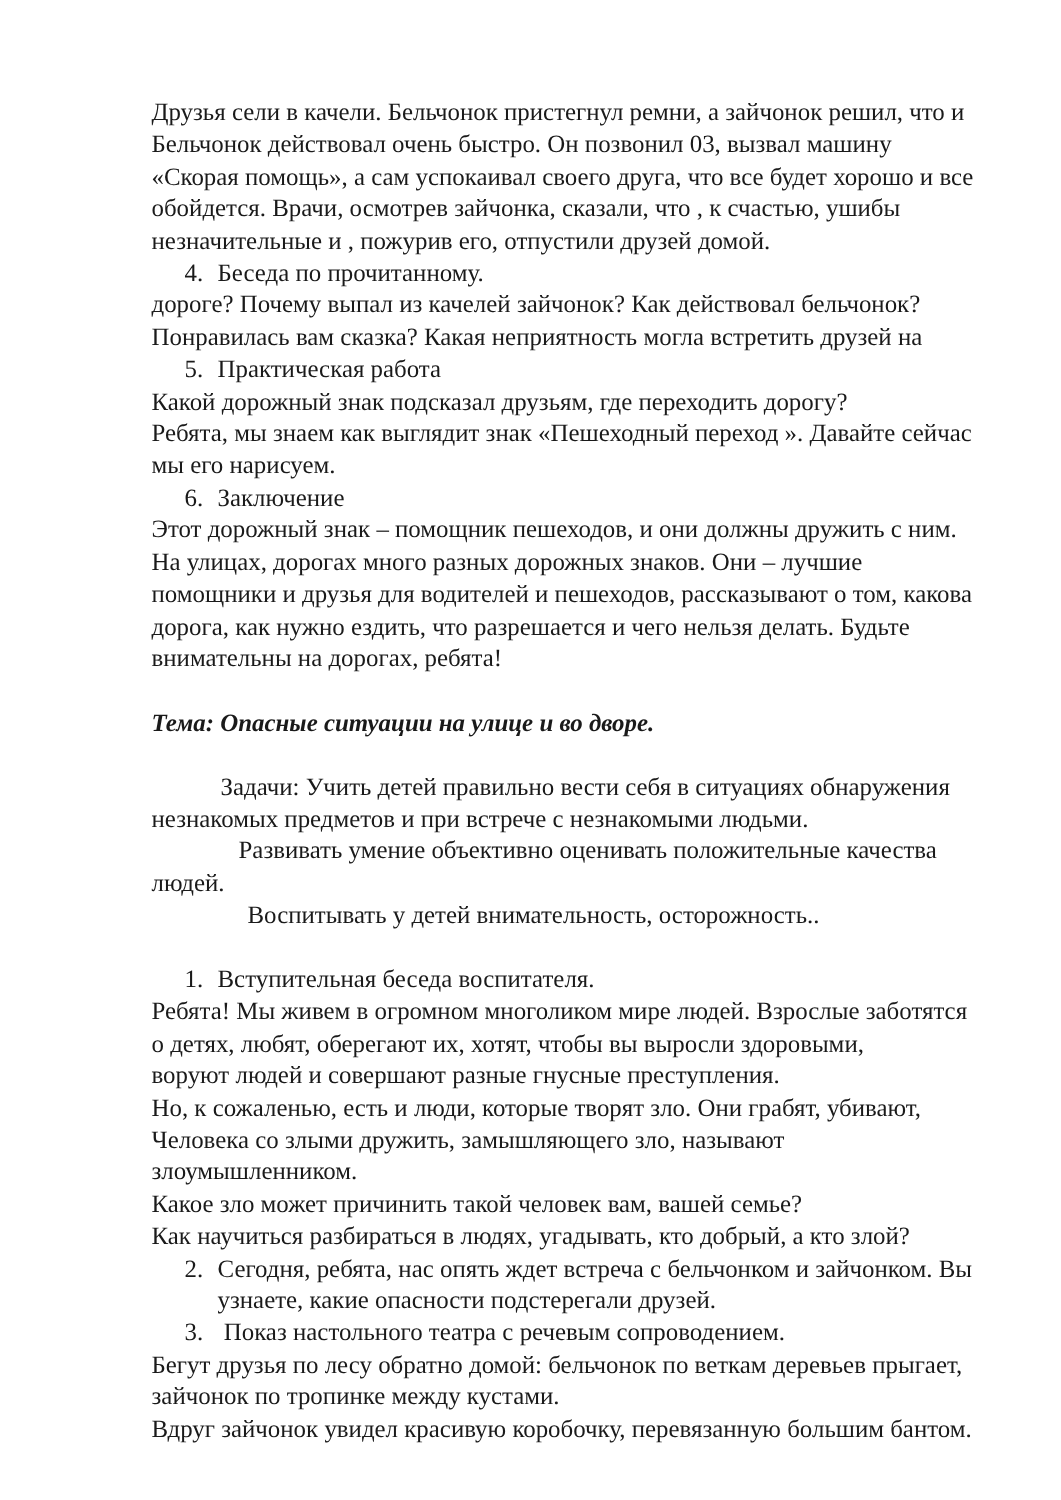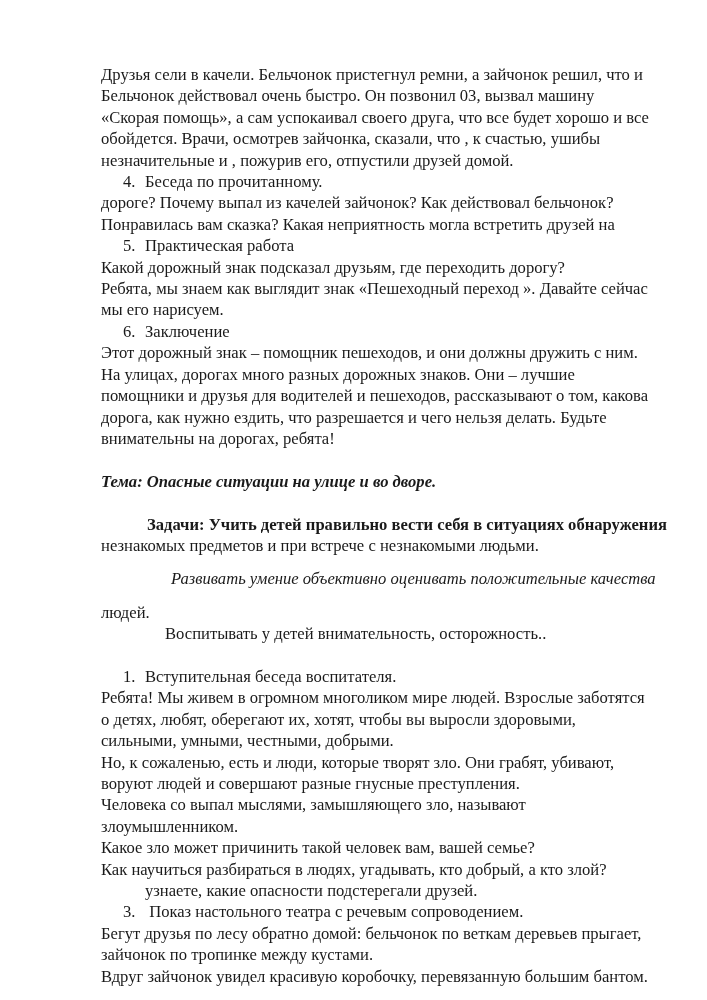--- a/index.html
+++ b/index.html
@@ -8,22 +8,22 @@
     position: absolute; left: 101px; top: 64px; width: 560px;
     font-family: "Liberation Serif", serif; font-size: 16.6px; line-height: 21.4px;
     color: #1a1a1a;
   }
   .p { margin: 0; white-space: nowrap; }
   .li { margin: 0; padding-left: 22px; white-space: nowrap; }
   .li .num { display: inline-block; width: 22px; }
   .li2 { margin: 0; padding-left: 44px; white-space: nowrap; }
   .gap { height: 21.4px; }
   .title { margin: 0; font-weight: bold; font-style: italic; white-space: nowrap; }
-  .ind1 { margin: 0; padding-left: 46px; white-space: nowrap; font-weight: bold; }
-  .ind2 { margin: 12px; padding-left: 58px; white-space: nowrap; font-style: italic; }
+  .ind1 { margin: 0; padding-left: 46px; white-space: nowrap; }
+  .ind2 { margin: 0; padding-left: 58px; white-space: nowrap; }
   .ind3 { margin: 0; padding-left: 64px; white-space: nowrap; }
 </style>
 </head>
 <body>
 
 <div class="page">
 
   <div>
     <p class="p">Друзья сели в качели. Бельчонок пристегнул ремни, а зайчонок решил, что и</p>
     <p class="p">Бельчонок действовал очень быстро. Он позвонил 03, вызвал машину</p>
@@ -56,28 +56,28 @@
   <p class="p">незнакомых предметов и при встрече с незнакомыми людьми.</p>
   <p class="ind2">Развивать умение объективно оценивать положительные качества</p>
   <p class="p">людей.</p>
   <p class="ind3">Воспитывать у детей внимательность, осторожность..</p>
 
   <div class="gap"></div>
 
   <p class="li"><span class="num">1.</span><span>Вступительная беседа воспитателя.</span></p>
   <p class="p">Ребята! Мы живем в огромном многоликом мире людей. Взрослые заботятся</p>
   <p class="p">о детях,  любят, оберегают их, хотят, чтобы вы выросли здоровыми,</p>
-  <p class="p">сильными, умными, честными, добрыми.</p>
+  <p class="p">воруют людей и совершают разные гнусные преступления.</p>
   <p class="p">Но, к сожаленью, есть и люди, которые творят зло. Они грабят, убивают,</p>
-  <p class="p">воруют людей и совершают разные гнусные преступления.</p>
-  <p class="p">Человека со выпал мыслями, замышляющего зло, называют</p>
+  <p class="p">Человека со злыми дружить, замышляющего зло, называют</p>
   <p class="p">злоумышленником.</p>
   <p class="p">Какое зло может причинить такой человек вам, вашей семье?</p>
   <p class="p">Как научиться разбираться в людях, угадывать, кто добрый, а кто злой?</p>
 
+  <p class="li"><span class="num">2.</span><span>Сегодня, ребята, нас опять ждет встреча с бельчонком и зайчонком. Вы</span></p>
   <p class="li2">узнаете, какие опасности подстерегали друзей.</p>
 
   <p class="li"><span class="num">3.</span><span> Показ настольного театра с речевым сопроводением.</span></p>
   <p class="p">Бегут друзья по лесу обратно домой: бельчонок по веткам деревьев прыгает,</p>
   <p class="p">зайчонок по тропинке между кустами.</p>
   <p class="p">Вдруг зайчонок увидел красивую коробочку, перевязанную большим бантом.</p>
 
 </div>
 
 </body></html>

